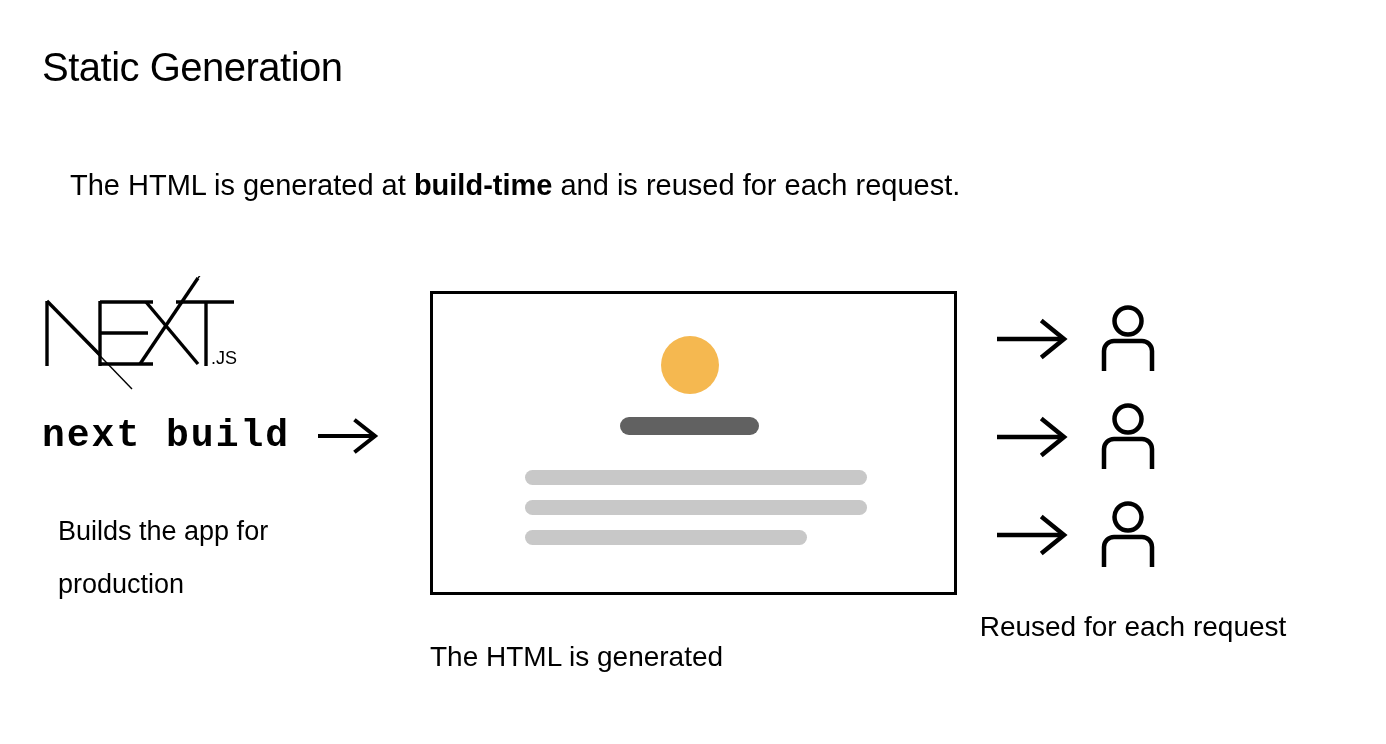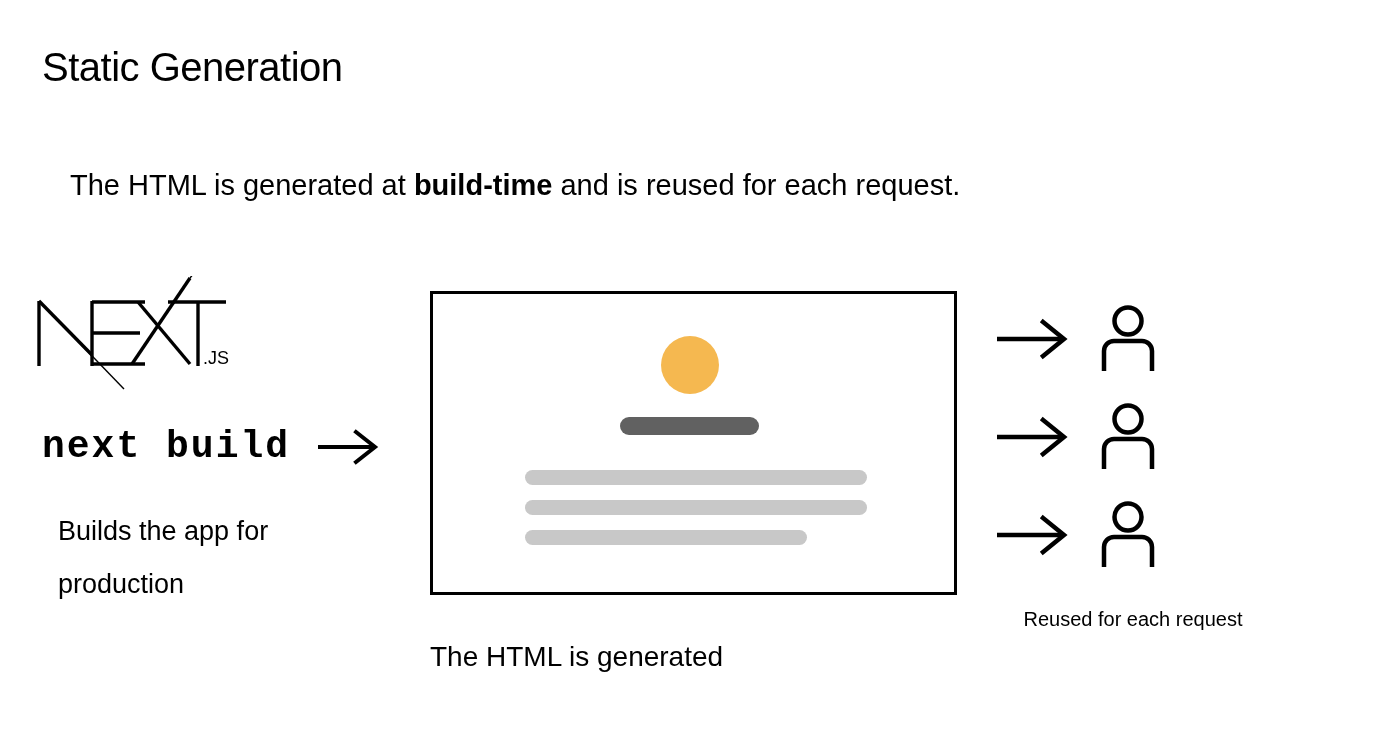--- a/index.html
+++ b/index.html
@@ -35,31 +35,31 @@
     font-weight: normal;
     line-height: 1.2;
     white-space: nowrap;
     margin-left: 28px;
   }
   #subtitle .em { font-weight: bold; }
 
   
   #nextjs-logo {
     position: absolute;
-    left: 32px;
+    left: 40px;
     top: 276px;
     width: 210px;
     height: 115px;
     text-decoration: underline;
   }
 
   #build-command {
     position: absolute;
     left: 42px;
-    top: 424px;
+    top: 413px;
     font-family: "Liberation Mono", "DejaVu Sans Mono", monospace;
     font-size: 38px;
     font-weight: bold;
     letter-spacing: 2px;
     line-height: 1.2;
     white-space: nowrap;
     display: flex;
     align-items: center;
     gap: 26px;
   }
@@ -165,21 +165,21 @@
     width: 60px;
     height: 72px;
   }
 
   #requests-caption {
     position: absolute;
     left: 955px;
     top: 600px;
     width: 356px;
     text-align: center;
-    font-size: 20px;
+    font-size: 28px;
     line-height: 1.9;
   }
 </style>
 </head>
 <body>
 
 <div id="page-title">Static Generation</div>
 
 <div id="subtitle"><span>The HTML is generated at </span><span class="em">build-time</span><span> and is reused for each request.</span></div>
 

